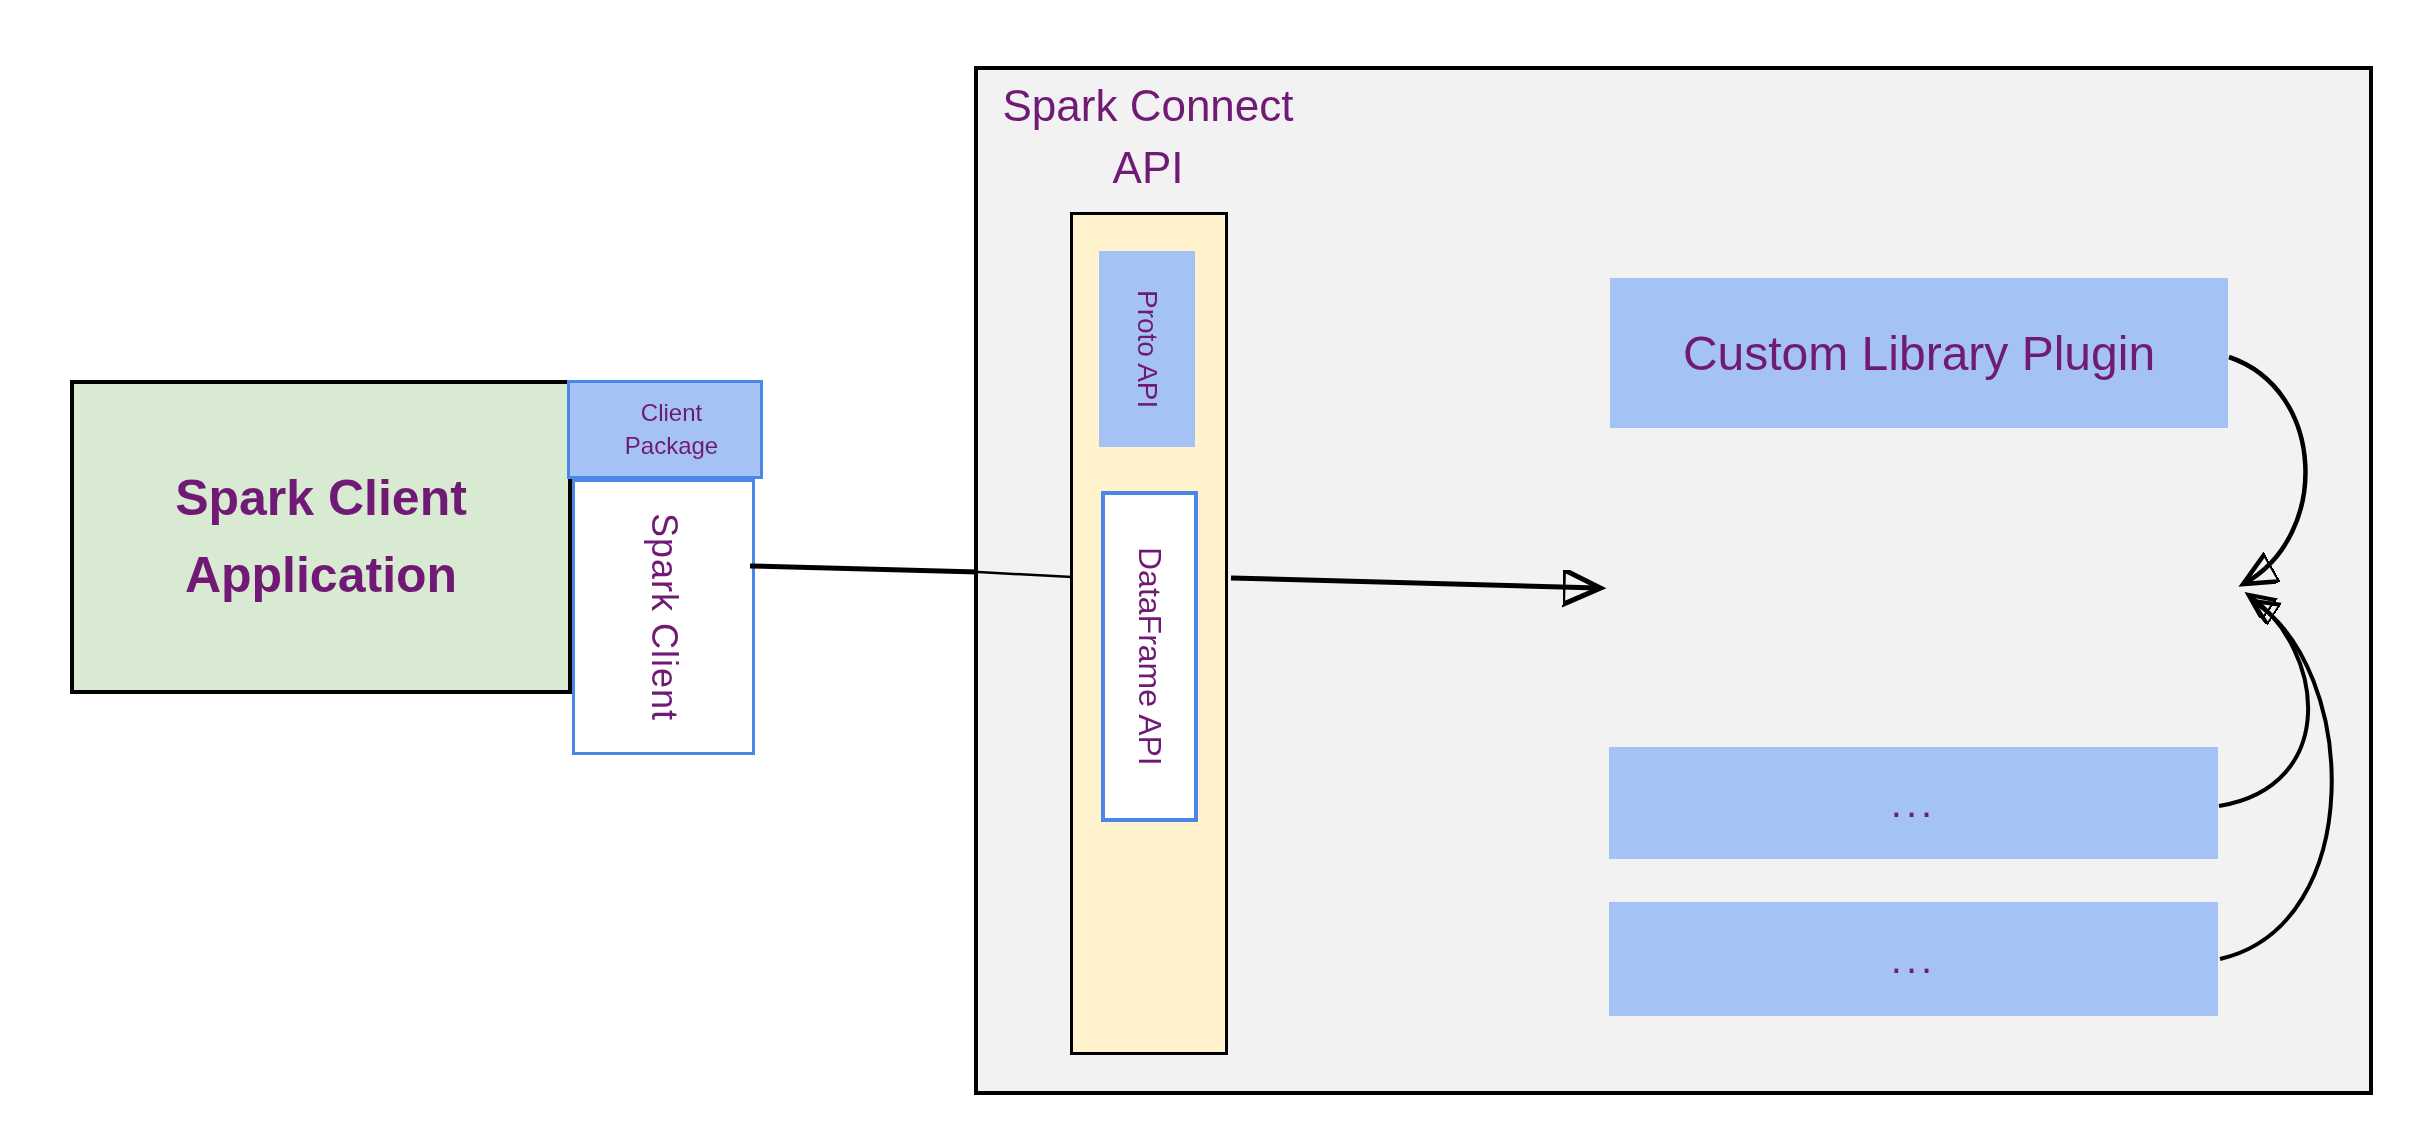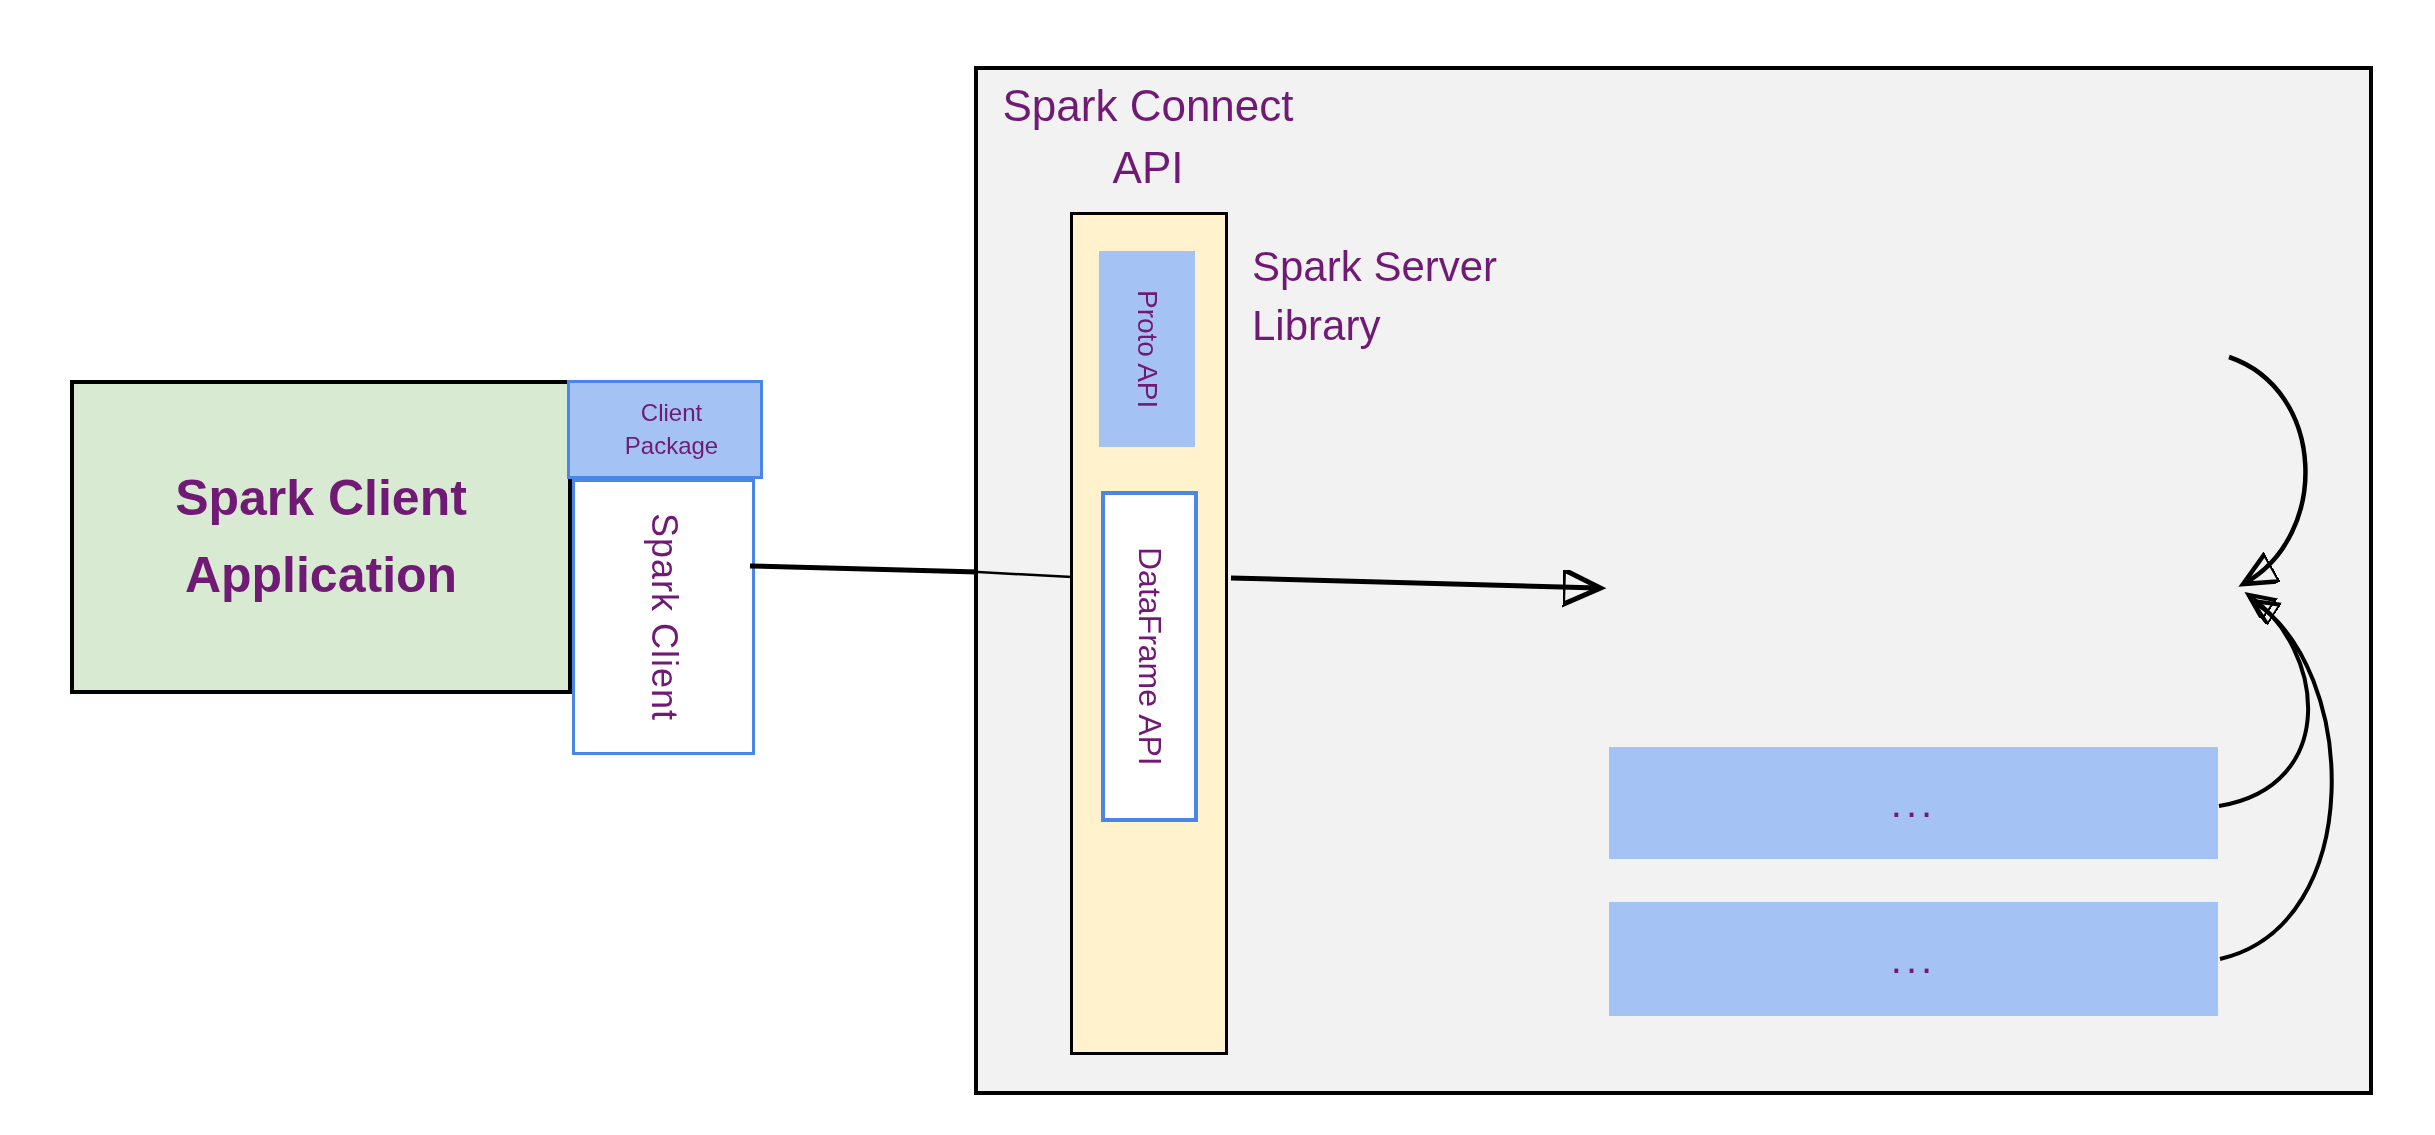--- a/index.html
+++ b/index.html
@@ -119,22 +119,24 @@
   <div class="box connect-api-box"></div>
 
   <div class="box proto-api">
     <span class="vtext">Proto API</span>
   </div>
 
   <div class="box dataframe-api">
     <span class="vtext">DataFrame API</span>
   </div>
 
-  <span class="box server-library-label">Spark Server Library</span>
 
+  <div class="box plugin">
+    <span>Custom Library Plugin</span>
+  </div>
 
 
   <div class="box slot1">
     <span>...</span>
   </div>
 
   <div class="box slot2">
     <span>...</span>
   </div>
 

